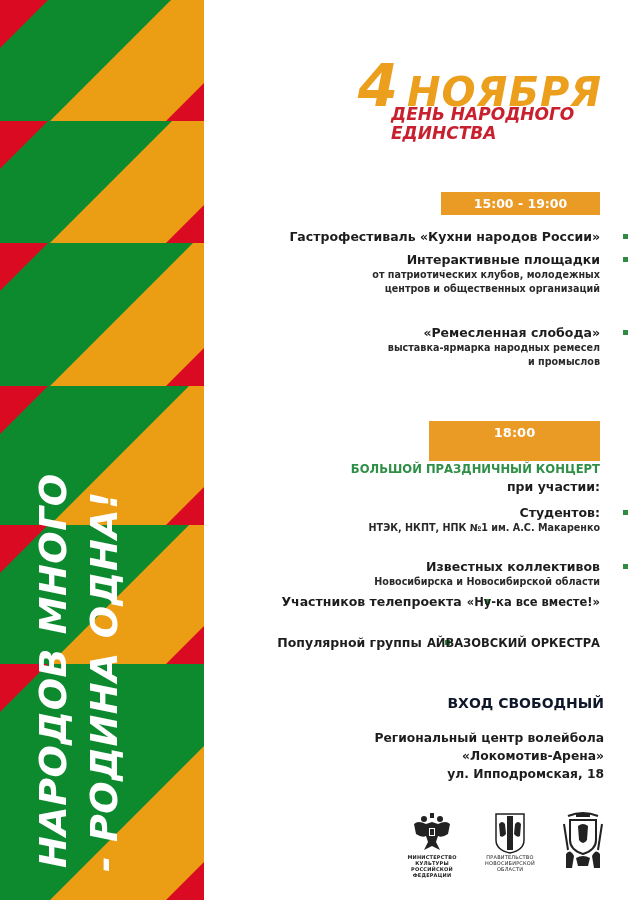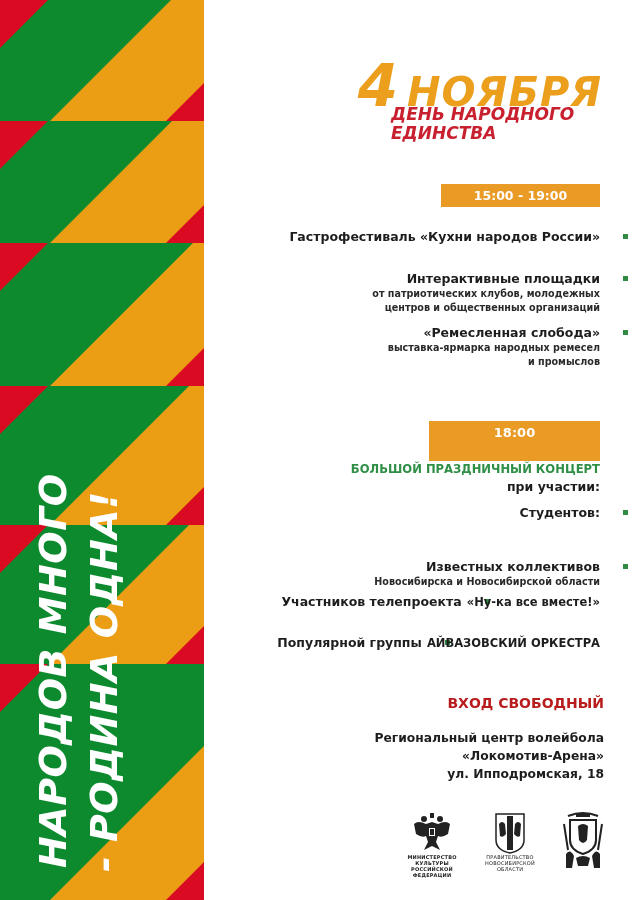--- a/index.html
+++ b/index.html
@@ -9,32 +9,32 @@
   .slogan { position:absolute; color:#ffffff; font-family:"DejaVu Sans", sans-serif; font-weight:bold; font-style:italic; white-space:nowrap; transform-origin:0 0; transform:rotate(-90deg); letter-spacing:0.5px; }
   .slogan.l1 { left:33px; top:868px; font-size:38px; line-height:40px; }
   .slogan.l2 { left:84px; top:872px; font-size:38px; line-height:40px; }
 
   .date { position:absolute; right:34px; top:52px; color:#eb9f1d; font-family:"DejaVu Sans", sans-serif; font-weight:bold; font-style:italic; white-space:nowrap; }
   .date .num { font-size:58px; vertical-align:baseline; letter-spacing:-1px; margin-right:10px; }
   .date .month { font-size:40px; letter-spacing:1px; }
   .holiday { position:absolute; left:391px; top:105px; color:#c8202f; font-family:"DejaVu Sans", sans-serif; font-weight:bold; font-style:italic; font-size:17px; line-height:19px; white-space:nowrap; }
 
   .badge { position:absolute; background:#ea9b25; color:#ffffff; font-family:"DejaVu Sans", sans-serif; font-weight:bold; font-size:12.5px; text-align:center; }
-  .badge.b1 { left:441px; top:184px; width:159px; height:23px; line-height:23px; }
+  .badge.b1 { left:441px; top:192px; width:159px; height:23px; line-height:23px; }
   .badge.b2 { left:429px; top:421px; width:171px; height:40px; line-height:24px; font-size:13px; }
 
   .item { position:absolute; right:36px; text-align:right; color:#1d1d1d; font-family:"DejaVu Sans", sans-serif; white-space:nowrap; }
   .item .title { font-weight:bold; font-size:12.5px; line-height:16px; position:relative; display:inline-block; }
   .item .sub { font-weight:bold; font-size:9.6px; line-height:13.5px; color:#2a2a2a; }
   .bullet { position:absolute; width:5px; height:5px; background:#2e8b41; right:-28px; top:5px; }
 
   .concert-title { position:absolute; right:36px; top:462px; color:#2f8f46; font-weight:bold; font-size:11.6px; font-family:"DejaVu Sans", sans-serif; white-space:nowrap;margin-left:26px; }
   .concert-sub { position:absolute; right:36px; top:479px; color:#1d1d1d; font-weight:bold; font-size:12.5px; font-family:"DejaVu Sans", sans-serif; white-space:nowrap; }
 
-  .free { position:absolute; right:32px; top:695px; color:#b91c1c; font-weight:bold; font-size:14px; font-family:"DejaVu Sans", sans-serif; white-space:nowrap; }
+  .free { position:absolute; right:32px; top:695px; color:#0f172a; font-weight:bold; font-size:14px; font-family:"DejaVu Sans", sans-serif; white-space:nowrap; }
   .venue { position:absolute; right:32px; top:729px; text-align:right; color:#1d1d1d; font-weight:bold; font-size:12.3px; line-height:18px; font-family:"DejaVu Sans", sans-serif; white-space:nowrap; }
 
   .logo { position:absolute; text-align:center; color:#222; font-family:"DejaVu Sans", sans-serif; }
   .logo svg { display:block; margin:0 auto; }
   .logo .cap { font-size:5px; line-height:6px; font-weight:bold; letter-spacing:0.2px; }
   .logo.l1 { left:394px; top:810px; width:76px; }
   .logo.l2 { left:480px; top:812px; width:60px; }
   .logo.l3 { left:558px; top:810px; width:50px; }
 </style>
 </head>
@@ -78,38 +78,39 @@
   <div>ДЕНЬ НАРОДНОГО</div>
   <div>ЕДИНСТВА</div>
 </div>
 
 <div class="badge b1">15:00 - 19:00</div>
 
 <div class="item" style="top:226px;">
   <div class="title"><span>Гастрофестиваль «Кухни народов России»</span><span class="bullet"></span></div>
 </div>
 
-<div class="item" style="top:268px;margin-left:20px;">
+<div class="item" style="top:249px;margin-left:20px;">
   <div class="title"><span>Интерактивные площадки</span><span class="bullet"></span></div>
   <div class="sub">от патриотических клубов, молодежных</div>
   <div class="sub">центров и общественных организаций</div>
 </div>
 
 <div class="item" style="top:322px;">
   <div class="title"><span>«Ремесленная слобода»</span><span class="bullet"></span></div>
   <div class="sub">выставка-ярмарка народных ремесел</div>
   <div class="sub">и промыслов</div>
 </div>
 
 <div class="badge b2">18:00</div>
 <div class="concert-title">БОЛЬШОЙ ПРАЗДНИЧНЫЙ КОНЦЕРТ</div>
 <div class="concert-sub">при участии:</div>
 
 <div class="item" style="top:502px;">
   <div class="title"><span>Студентов:</span><span class="bullet"></span></div>
+  <div class="sub">НТЭК, НКПТ, НПК №1 им. А.С. Макаренко</div>
 </div>
 
 <div class="item" style="top:556px;">
   <div class="title"><span>Известных коллективов</span><span class="bullet"></span></div>
   <div class="sub">Новосибирска и Новосибирской области</div>
 </div>
 
 <div class="item" style="top:591px;">
   <div class="title"><span>Участников телепроекта</span><span class="bullet"></span></div>
   <div class="title" style="font-size:11.5px;">«Ну-ка все вместе!»</div>

